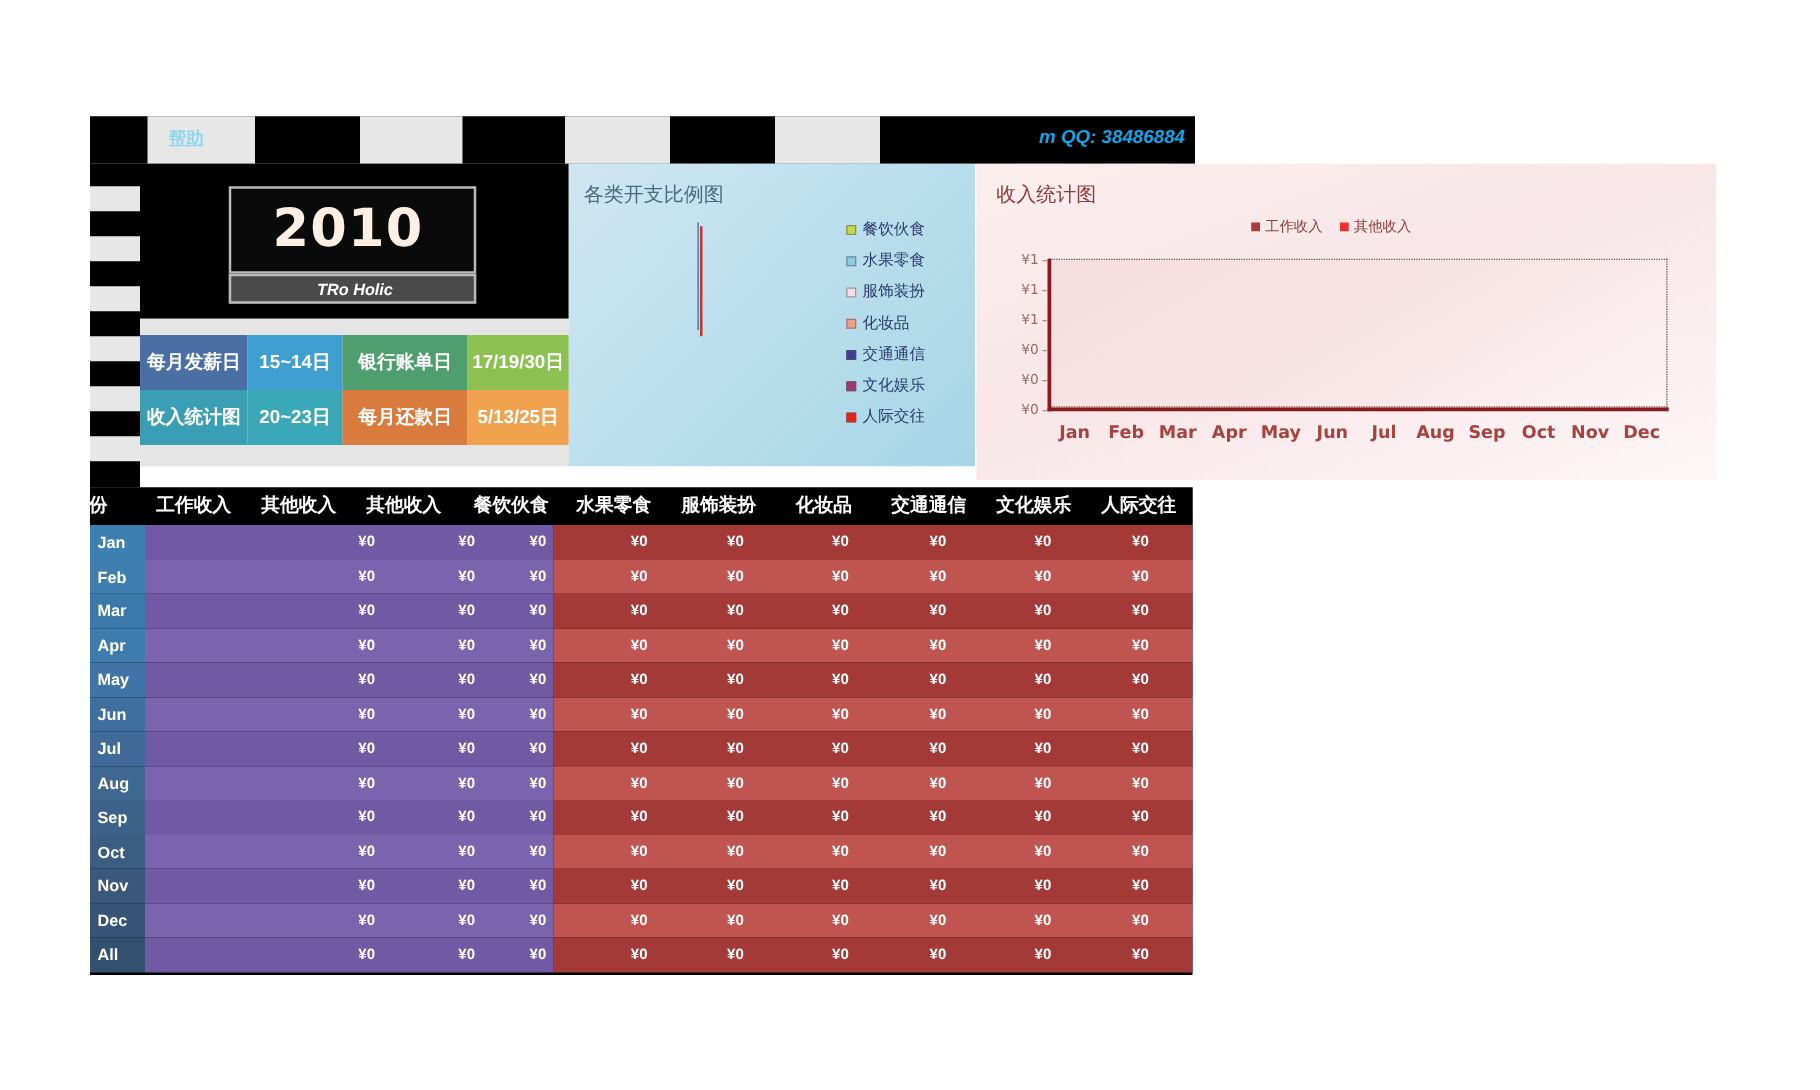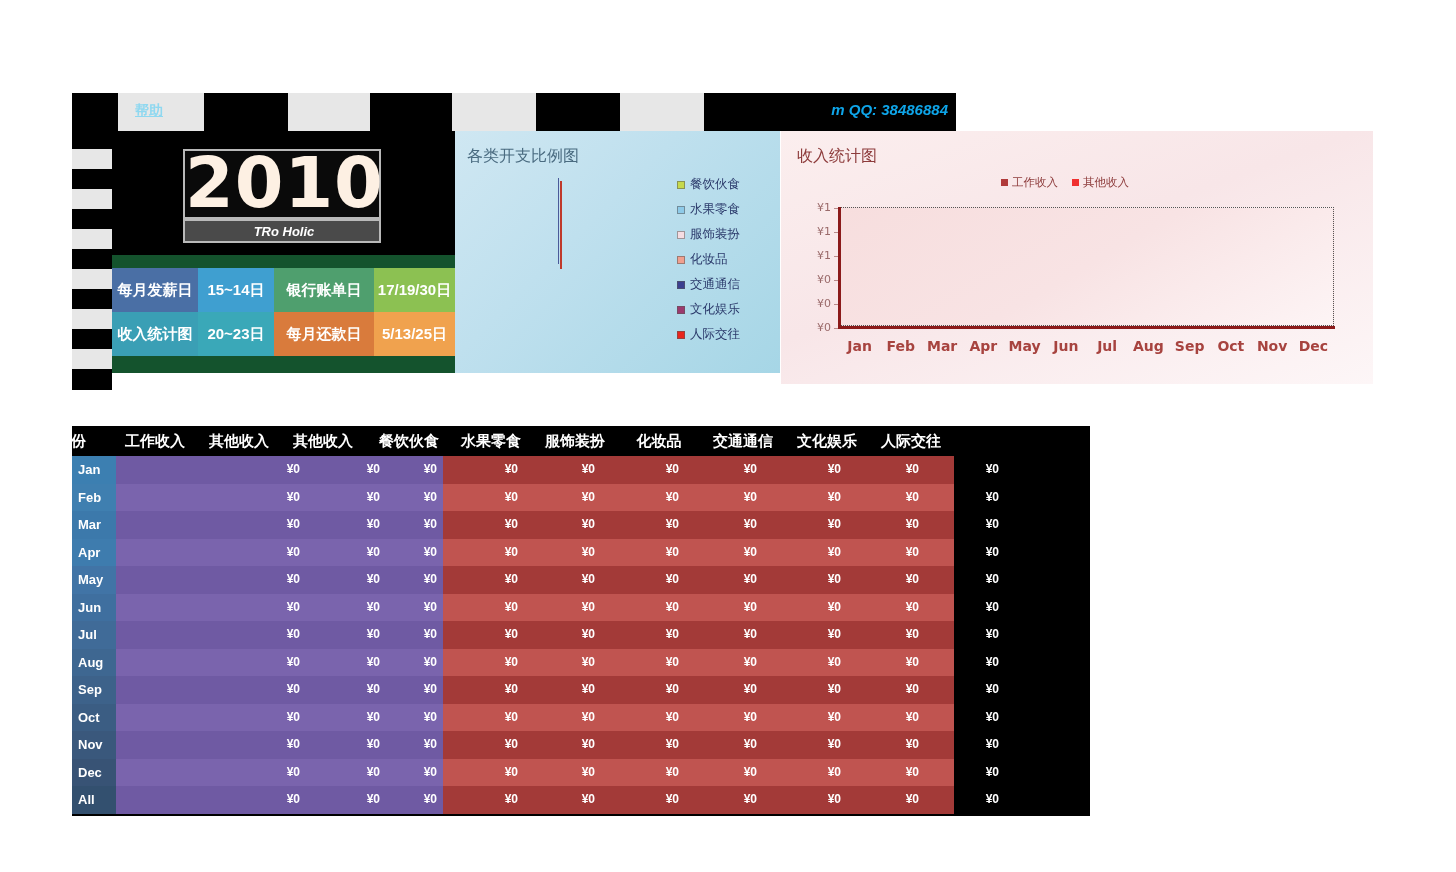--- a/index.html
+++ b/index.html
@@ -44,41 +44,42 @@
     position:absolute;left:112px;top:131px;width:343px;height:124px;
     background:#000;
   }
   #year-box{
     position:absolute;left:71px;top:18px;width:198px;height:70px;
     background:#0a0a0a;border:2px solid #b9b9b9;
     box-sizing:border-box;
   }
   #year-value{
     position:absolute;left:0;top:-4px;width:198px;
-    text-align:right;
+    text-align:left;
     font-family:"DejaVu Sans",sans-serif;
-    font-size:70px;font-weight:bold;
+    font-size:42px;font-weight:bold;
     color:#fdf0e3;
     letter-spacing:1px;
     line-height:72px;
+    padding-left:33px;
   }
   #brand-box{
     position:absolute;left:71px;top:88px;width:198px;height:24px;
     background:#4a4a4a;border:2px solid #b9b9b9;box-sizing:border-box;
   }
   #brand-text{
     position:absolute;left:0;top:0;width:198px;height:22px;line-height:22px;
     text-align:center;
     color:#ffffff;font-size:13px;font-weight:bold;font-style:italic;
   }
 
   
   #info-table{
     position:absolute;left:112px;top:255px;width:343px;height:118px;
-    background:#14532d;
+    background:#e5e5e5;
   }
   .info-row{position:absolute;left:0;width:343px;height:44px;}
   .info-cell{
     position:absolute;top:0;height:44px;line-height:44px;
     color:#ffffff;font-size:15px;font-weight:bold;
     text-align:center;white-space:nowrap;
   }
   .ic0{left:0;width:86px;}
   .ic1{left:86px;width:76px;}
   .ic2{left:162px;width:100px;}
@@ -153,23 +154,22 @@
   .y-tick-mark{position:absolute;left:53px;width:4px;height:1px;background:#b98a8a;}
   .x-lbl{
     position:absolute;top:207px;
     font-size:14px;font-weight:bold;color:#a7433f;
     text-align:center;white-space:nowrap;
     font-family:"DejaVu Sans",sans-serif;
   }
 
   
   #data-table{
-    position:absolute;left:72px;top:390px;width:1018px;height:390px;
+    position:absolute;left:72px;top:390px;width:882px;height:390px;
     background:#000;
-    margin-top:36px;
   }
   #thead{
     position:absolute;left:0;top:0;width:882px;height:30px;background:#000;
   }
   .th{
     position:absolute;top:0;height:30px;line-height:30px;
     color:#ffffff;font-size:15px;font-weight:bold;
     text-align:center;white-space:nowrap;
   }
   .trow{position:absolute;left:0;width:882px;height:27.5px;}

